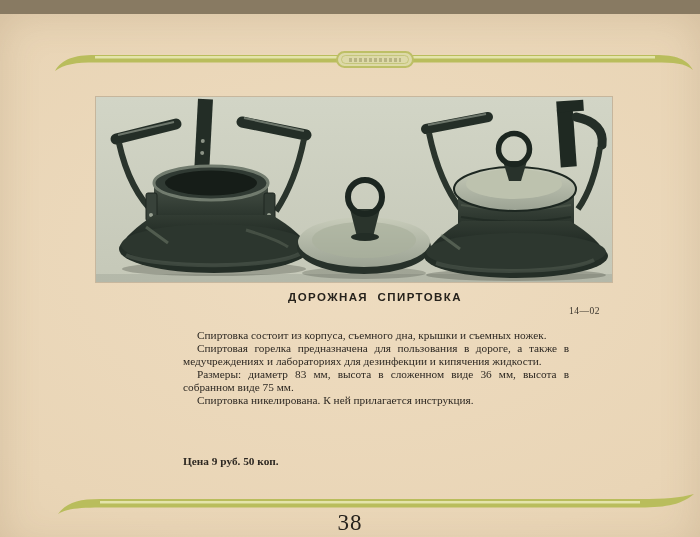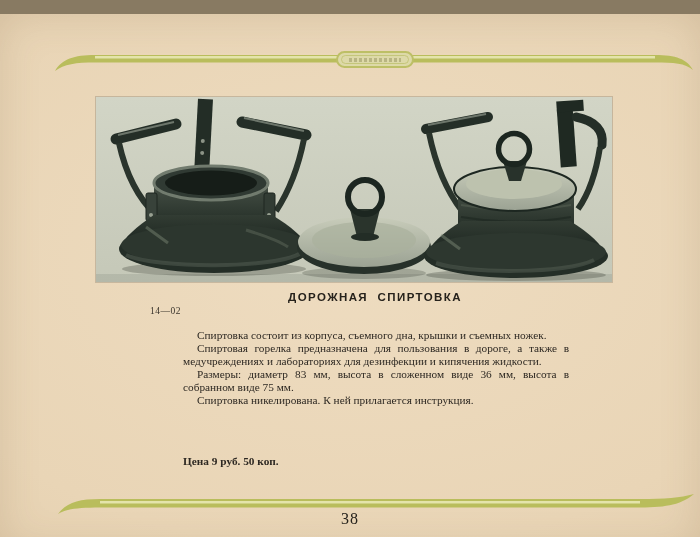--- a/index.html
+++ b/index.html
@@ -23,30 +23,30 @@
   #badge .smudge{position:absolute;left:11px;right:11px;top:50%;height:4px;margin-top:-2px;
     background:repeating-linear-gradient(90deg, rgba(125,122,70,.38) 0 3px, rgba(0,0,0,0) 3px 5px);}
   
   #photo{left:96px;top:83px;width:516px;height:185px;
     box-shadow:0 0 0 1px rgba(90,85,70,.25);}
   #photo svg{display:block;}
   
   #caption{left:150px;top:277px;width:450px;text-align:center;
     font-family:"Liberation Sans", sans-serif;font-weight:700;
     font-size:11.5px;letter-spacing:1.4px;word-spacing:5px;color:#26221c;}
-  #model{left:150px;top:292px;width:450px;text-align:left;
+  #model{left:150px;top:292px;width:450px;text-align:right;
     font-size:9.5px;letter-spacing:.5px;color:#3a342c;}
   
   #desc{left:183px;top:315px;width:386px;font-size:11.3px;line-height:13.1px;
     text-align:justify;color:#2d2822;}
   #desc p{margin:0;text-indent:14px;}
   #price{left:183px;top:441px;width:386px;font-size:11.3px;color:#2d2822;font-weight:bold;}
   
   #pageno{left:0;top:496px;width:700px;text-align:center;
-    font-size:16px;letter-spacing:1px;color:#26221c;}
+    font-size:23px;letter-spacing:1px;color:#26221c;}
 </style>
 </head>
 <body>
 
 <div id="page">
 
   <svg id="topOrn" class="abs" viewBox="0 0 700 32" xmlns="http://www.w3.org/2000/svg" aria-hidden="true">
     <path d="M55,27 C62,15 74,11 95,11 L655,11 C676,11 687,15 693,26
              C685,19 674,18.5 655,18.5 L95,18.5 C76,18.5 64,20 55,27 Z" fill="#b9bd5c"></path>
     <path d="M95,13.2 L655,13.2" stroke="#e4e4ab" stroke-width="2.4" fill="none"></path>

